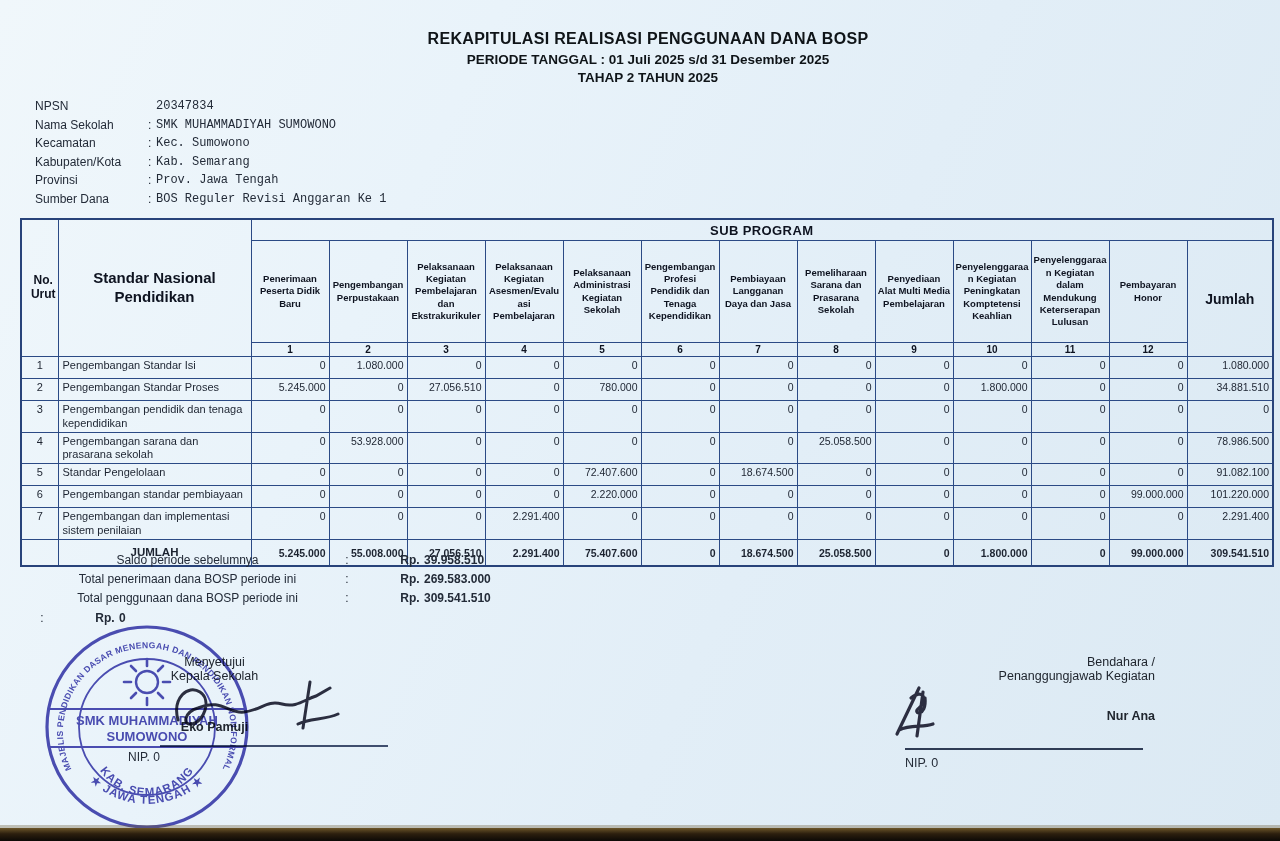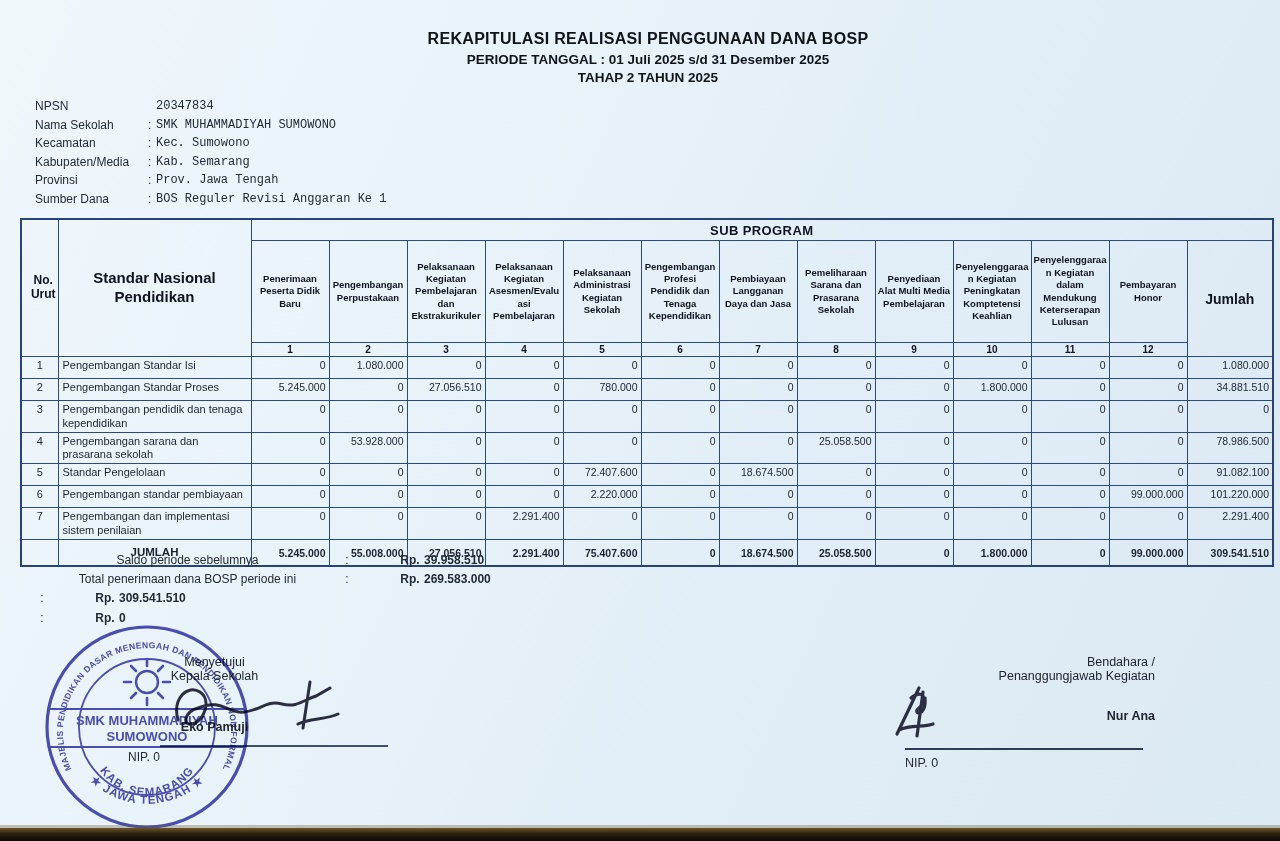--- a/index.html
+++ b/index.html
@@ -102,21 +102,21 @@
         <span class="info-label">Nama Sekolah</span>
         <span class="info-sep">:</span>
         <span class="info-value">SMK MUHAMMADIYAH SUMOWONO</span>
       </div>
       <div class="info-row">
         <span class="info-label">Kecamatan</span>
         <span class="info-sep">:</span>
         <span class="info-value">Kec. Sumowono</span>
       </div>
       <div class="info-row">
-        <span class="info-label">Kabupaten/Media</span>
+        <span class="info-label">Kabupaten/Kota</span>
         <span class="info-sep">:</span>
         <span class="info-value">Kab. Semarang</span>
       </div>
       <div class="info-row">
         <span class="info-label">Provinsi</span>
         <span class="info-sep">:</span>
         <span class="info-value">Prov. Jawa Tengah</span>
       </div>
       <div class="info-row">
         <span class="info-label">Sumber Dana</span>
@@ -328,20 +328,21 @@
         <span class="sum-cur">Rp.</span>
         <span class="sum-val">39.958.510</span>
       </div>
       <div class="sum-row">
         <span class="sum-label">Total penerimaan dana BOSP periode ini</span>
         <span class="sum-sep">:</span>
         <span class="sum-cur">Rp.</span>
         <span class="sum-val">269.583.000</span>
       </div>
       <div class="sum-row">
+        <span class="sum-label">Total penggunaan dana BOSP periode ini</span>
         <span class="sum-sep">:</span>
         <span class="sum-cur">Rp.</span>
         <span class="sum-val">309.541.510</span>
       </div>
       <div class="sum-row">
         <span class="sum-sep">:</span>
         <span class="sum-cur">Rp.</span>
         <span class="sum-val">0</span>
       </div>
     </div>

